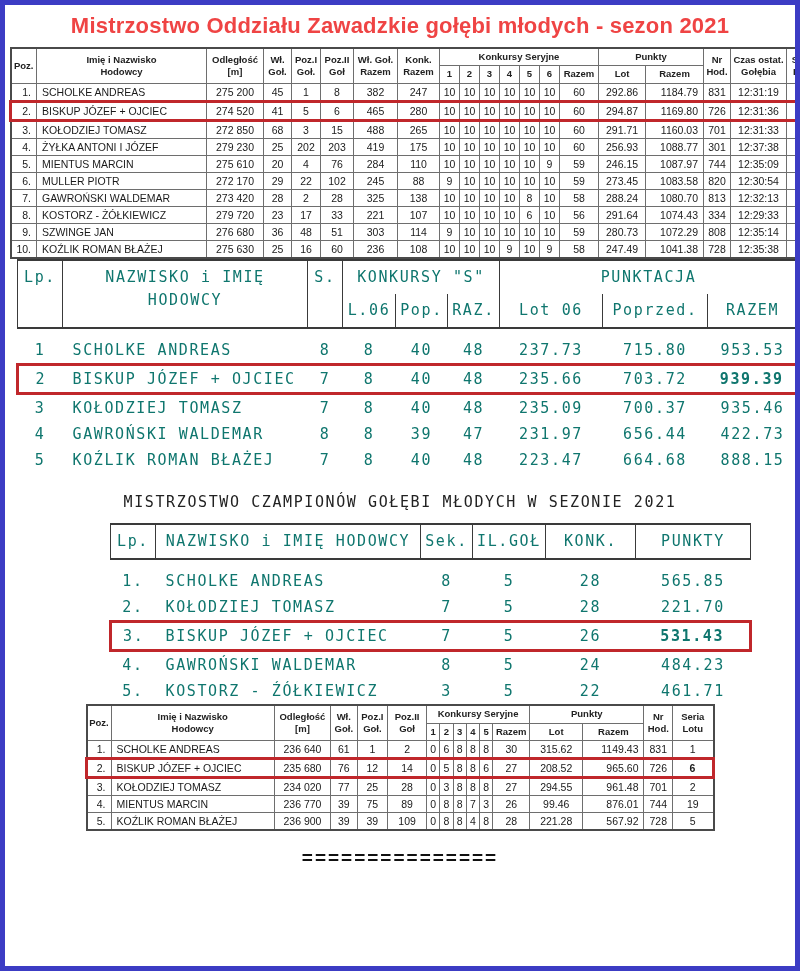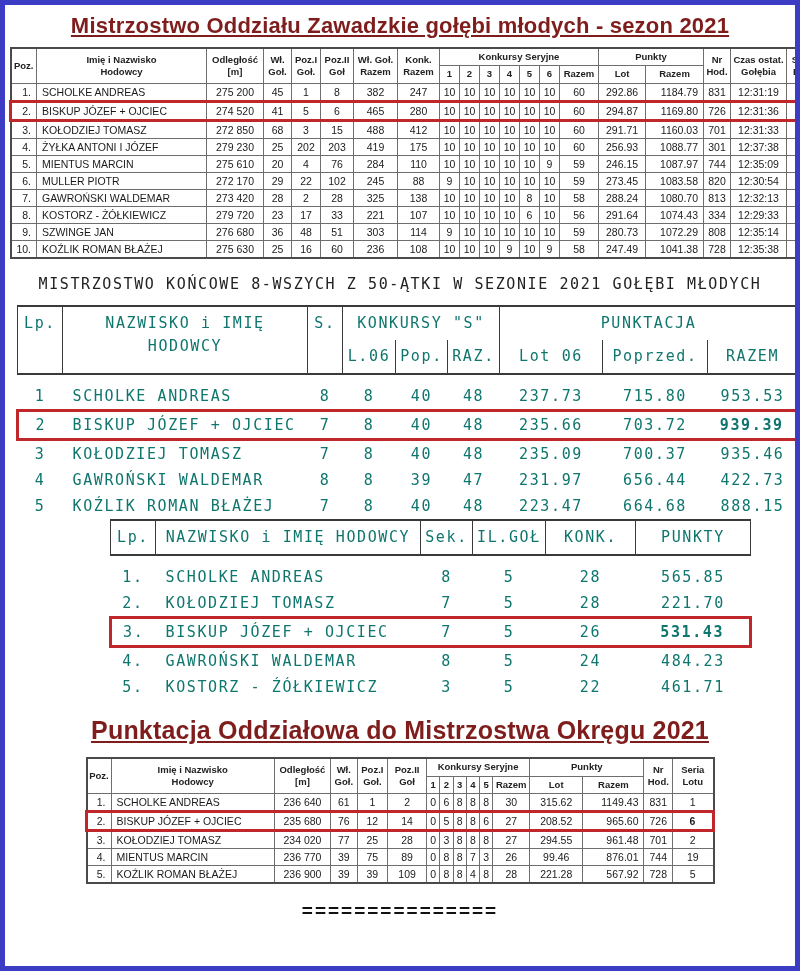--- a/index.html
+++ b/index.html
@@ -5,21 +5,21 @@
   html,body{margin:0;padding:0;}
   body{
     width:800px;height:971px;box-sizing:border-box;
     background:#ffffff;border:5px solid var(--border,#3c3cc4);
     font-family:"Liberation Sans",sans-serif;color:#121212;
     overflow:hidden;position:relative;
   }
   .content{padding:4px 4px 0 4px;}
   .big-title{
     text-align:center;font-weight:bold;font-size:22px;
-    margin:4px 0 8px 0;letter-spacing:0.2px;color:#7f1d1d;text-decoration:underline;
+    margin:4px 0 8px 0;letter-spacing:0.2px;color:#ef4444;
   }
   .big-title.okreg{font-size:25px;margin-top:16px;margin-bottom:12px;}
 
   
   table.fine{border-collapse:collapse;table-layout:fixed;margin:0 auto;border:2px solid #4a4a4a;}
   table.fine th,table.fine td{border:1px solid #6e6e6e;overflow:hidden;}
   table.fine th{
     font-size:9.5px;font-weight:bold;line-height:1.3;padding:2px 1px;
     vertical-align:middle;text-align:center;white-space:pre-line;color:#222;
   }
@@ -183,21 +183,21 @@
           <td class="a-c">1</td>
         </tr>
         <tr>
           <td class="a-r">3.</td>
           <td class="a-l">KOŁODZIEJ TOMASZ</td>
           <td class="a-c">272 850</td>
           <td class="a-c">68</td>
           <td class="a-c">3</td>
           <td class="a-c">15</td>
           <td class="a-c">488</td>
-          <td class="a-c">412</td>
+          <td class="a-c">265</td>
           <td class="a-c">10</td>
           <td class="a-c">10</td>
           <td class="a-c">10</td>
           <td class="a-c">10</td>
           <td class="a-c">10</td>
           <td class="a-c">10</td>
           <td class="a-c">60</td>
           <td class="a-c">291.71</td>
           <td class="a-r">1160.03</td>
           <td class="a-c">701</td>
@@ -354,21 +354,20 @@
           <td class="a-c">58</td>
           <td class="a-c">247.49</td>
           <td class="a-r">1041.38</td>
           <td class="a-c">728</td>
           <td class="a-c">12:35:38</td>
           <td class="a-c">14</td>
         </tr>
       </tbody>
     </table>
 
-  <div class="mono-title t2t">MISTRZOSTWO KOŃCOWE 8-WSZYCH Z 50-ĄTKI W SEZONIE 2021  GOŁĘBI MŁODYCH</div>
   <table id="t2" class="mono">
       <colgroup>
         <col style="width: 45px;">
         <col style="width: 245px;">
         <col style="width: 35px;">
         <col style="width: 53px;">
         <col style="width: 52px;">
         <col style="width: 52px;">
         <col style="width: 103px;">
         <col style="width: 105px;">
@@ -444,20 +443,21 @@
           <td class="a-c">8</td>
           <td class="a-c">40</td>
           <td class="a-c">48</td>
           <td class="a-c">223.47</td>
           <td class="a-c">664.68</td>
           <td class="a-c">888.15</td>
         </tr>
       </tbody>
     </table>
 
+  <div class="mono-title t3t">MISTRZOSTWO CZAMPIONÓW GOŁĘBI MŁODYCH W SEZONIE 2021</div>
   <table id="t3" class="mono">
       <colgroup>
         <col style="width: 45px;">
         <col style="width: 265px;">
         <col style="width: 52px;">
         <col style="width: 73px;">
         <col style="width: 90px;">
         <col style="width: 115px;">
       </colgroup>
       <thead>
@@ -507,21 +507,20 @@
           <td class="a-c">5.</td>
           <td class="a-l">KOSTORZ - ŹÓŁKIEWICZ</td>
           <td class="a-c">3</td>
           <td class="a-c">5</td>
           <td class="a-c">22</td>
           <td class="a-c">461.71</td>
         </tr>
       </tbody>
     </table>
 
-  <div class="big-title okreg">Punktacja Oddziałowa do Mistrzostwa Okręgu 2021</div>
   <table id="t4" class="fine">
       <colgroup>
         <col style="width: 24px;">
         <col style="width: 160px;">
         <col style="width: 55px;">
         <col style="width: 26px;">
         <col style="width: 30px;">
         <col style="width: 38px;">
         <col style="width: 13px;">
         <col style="width: 13px;">

